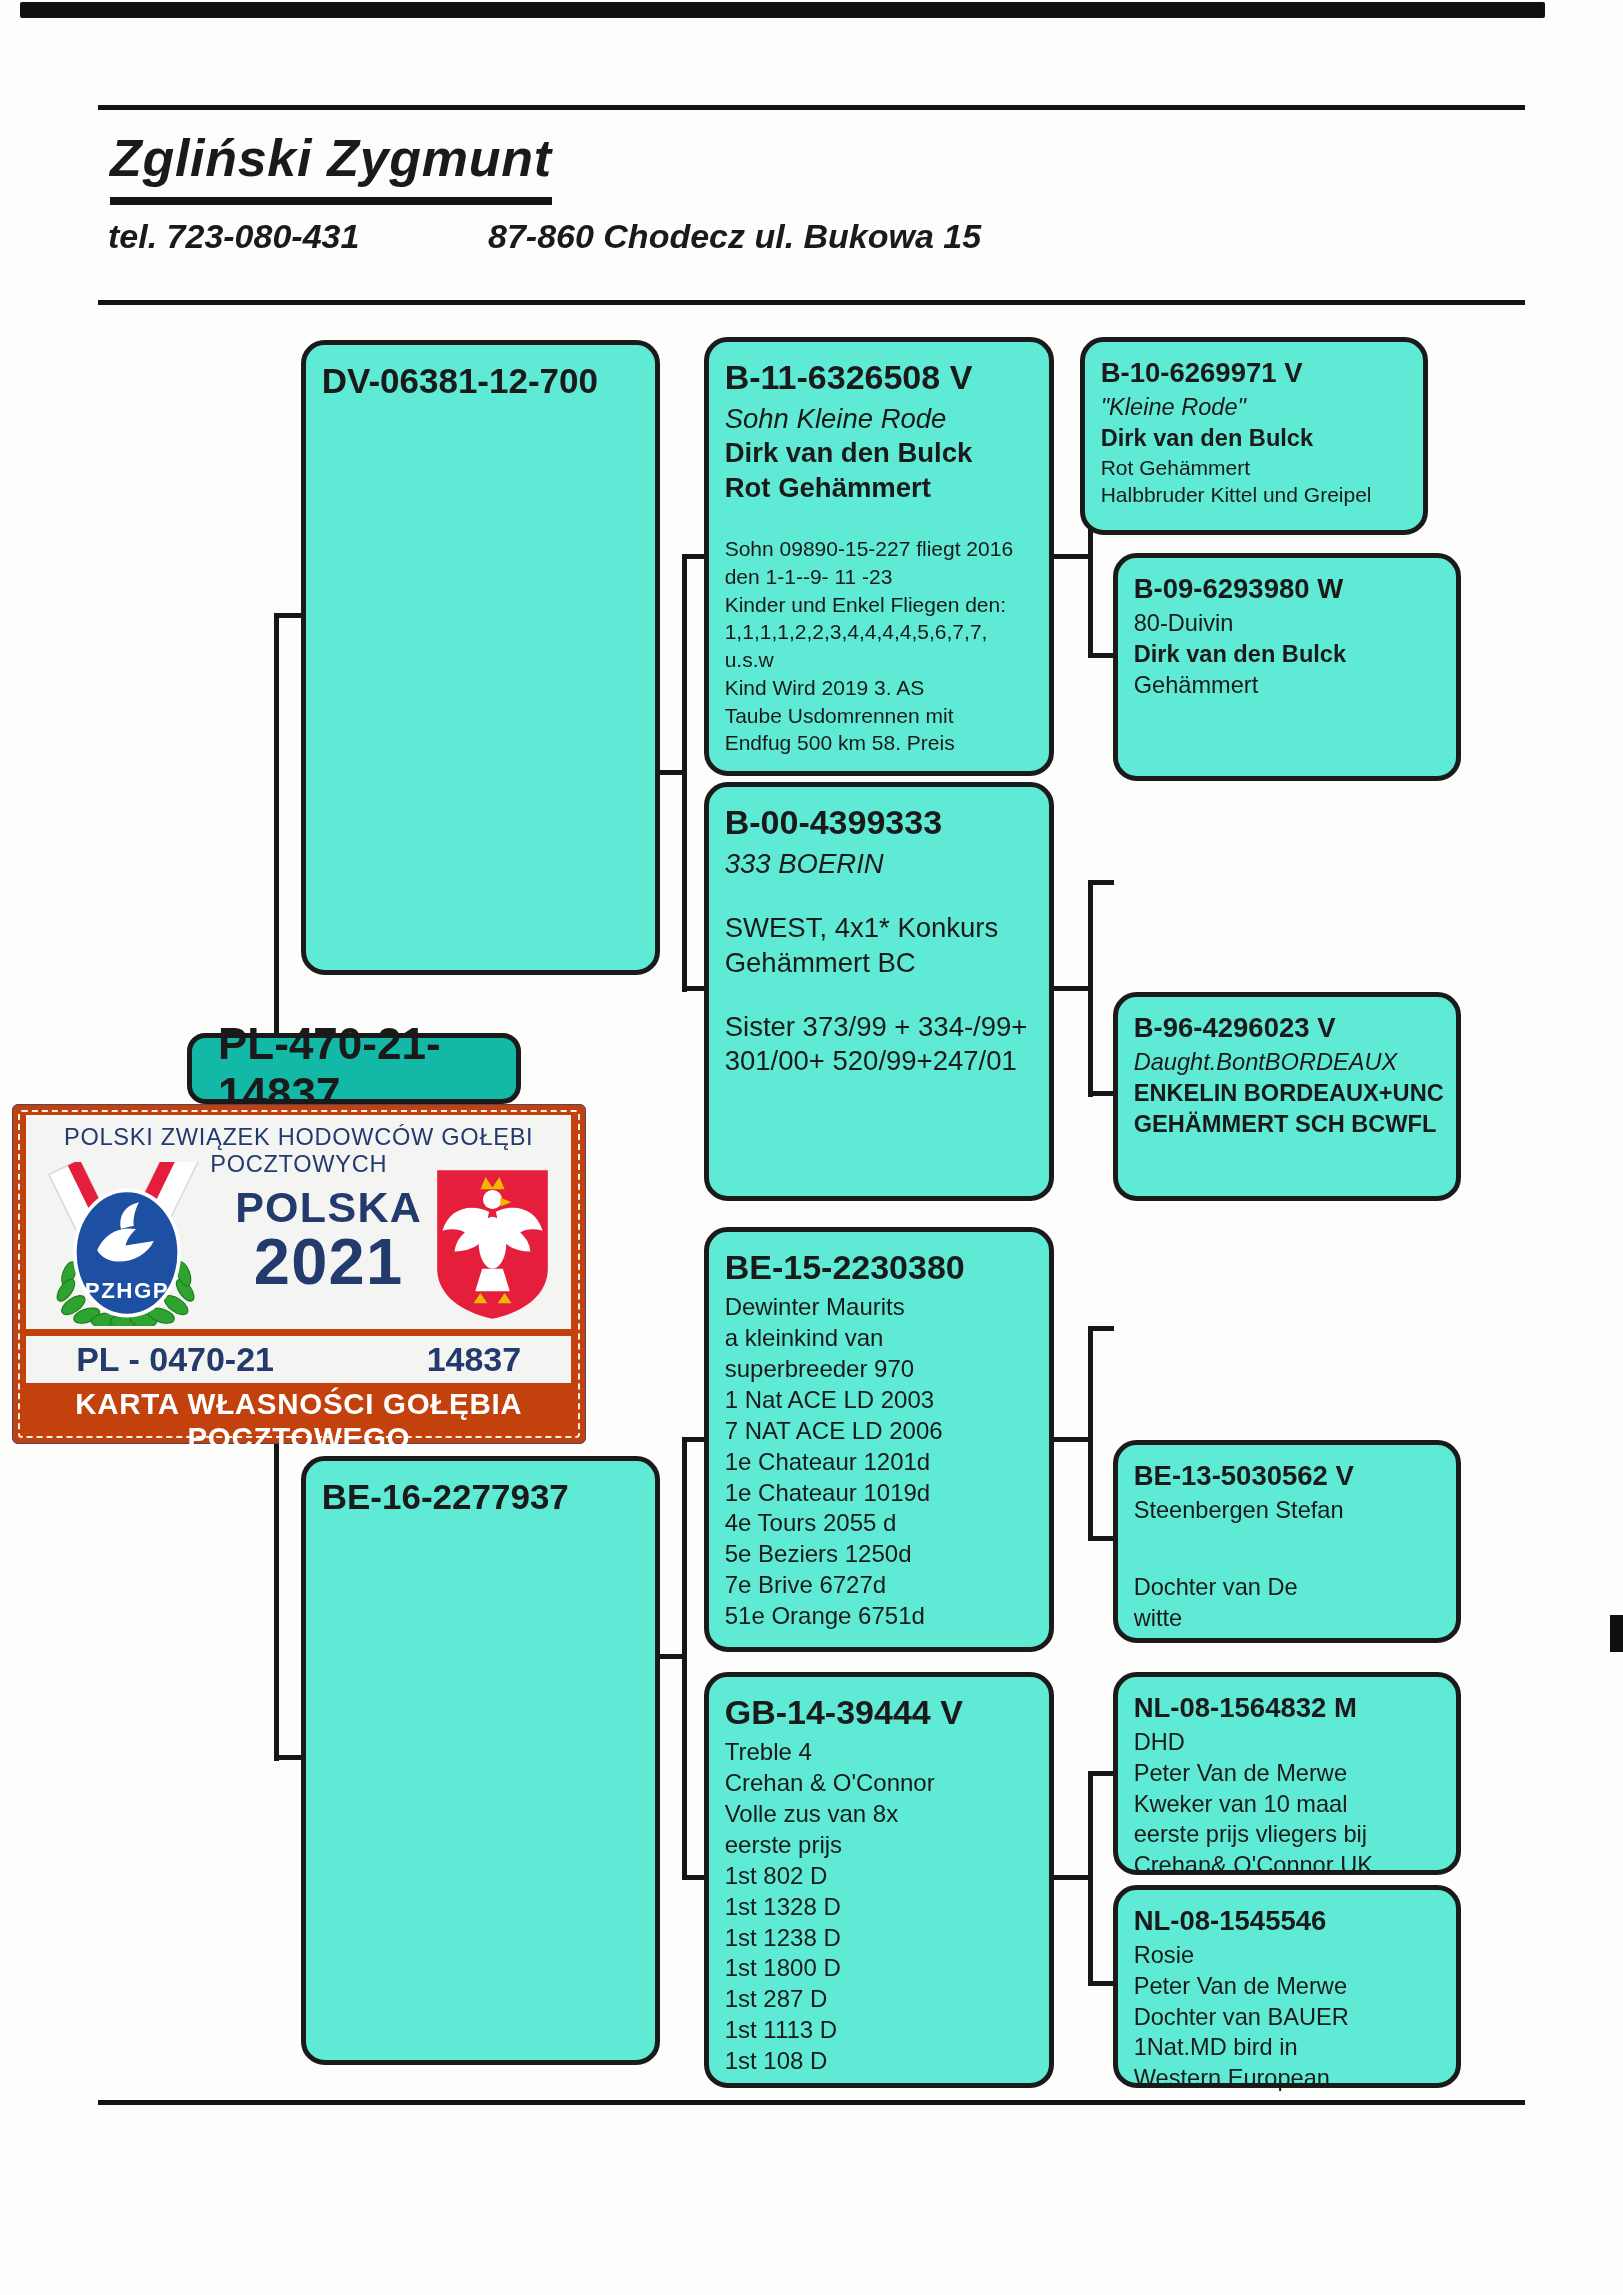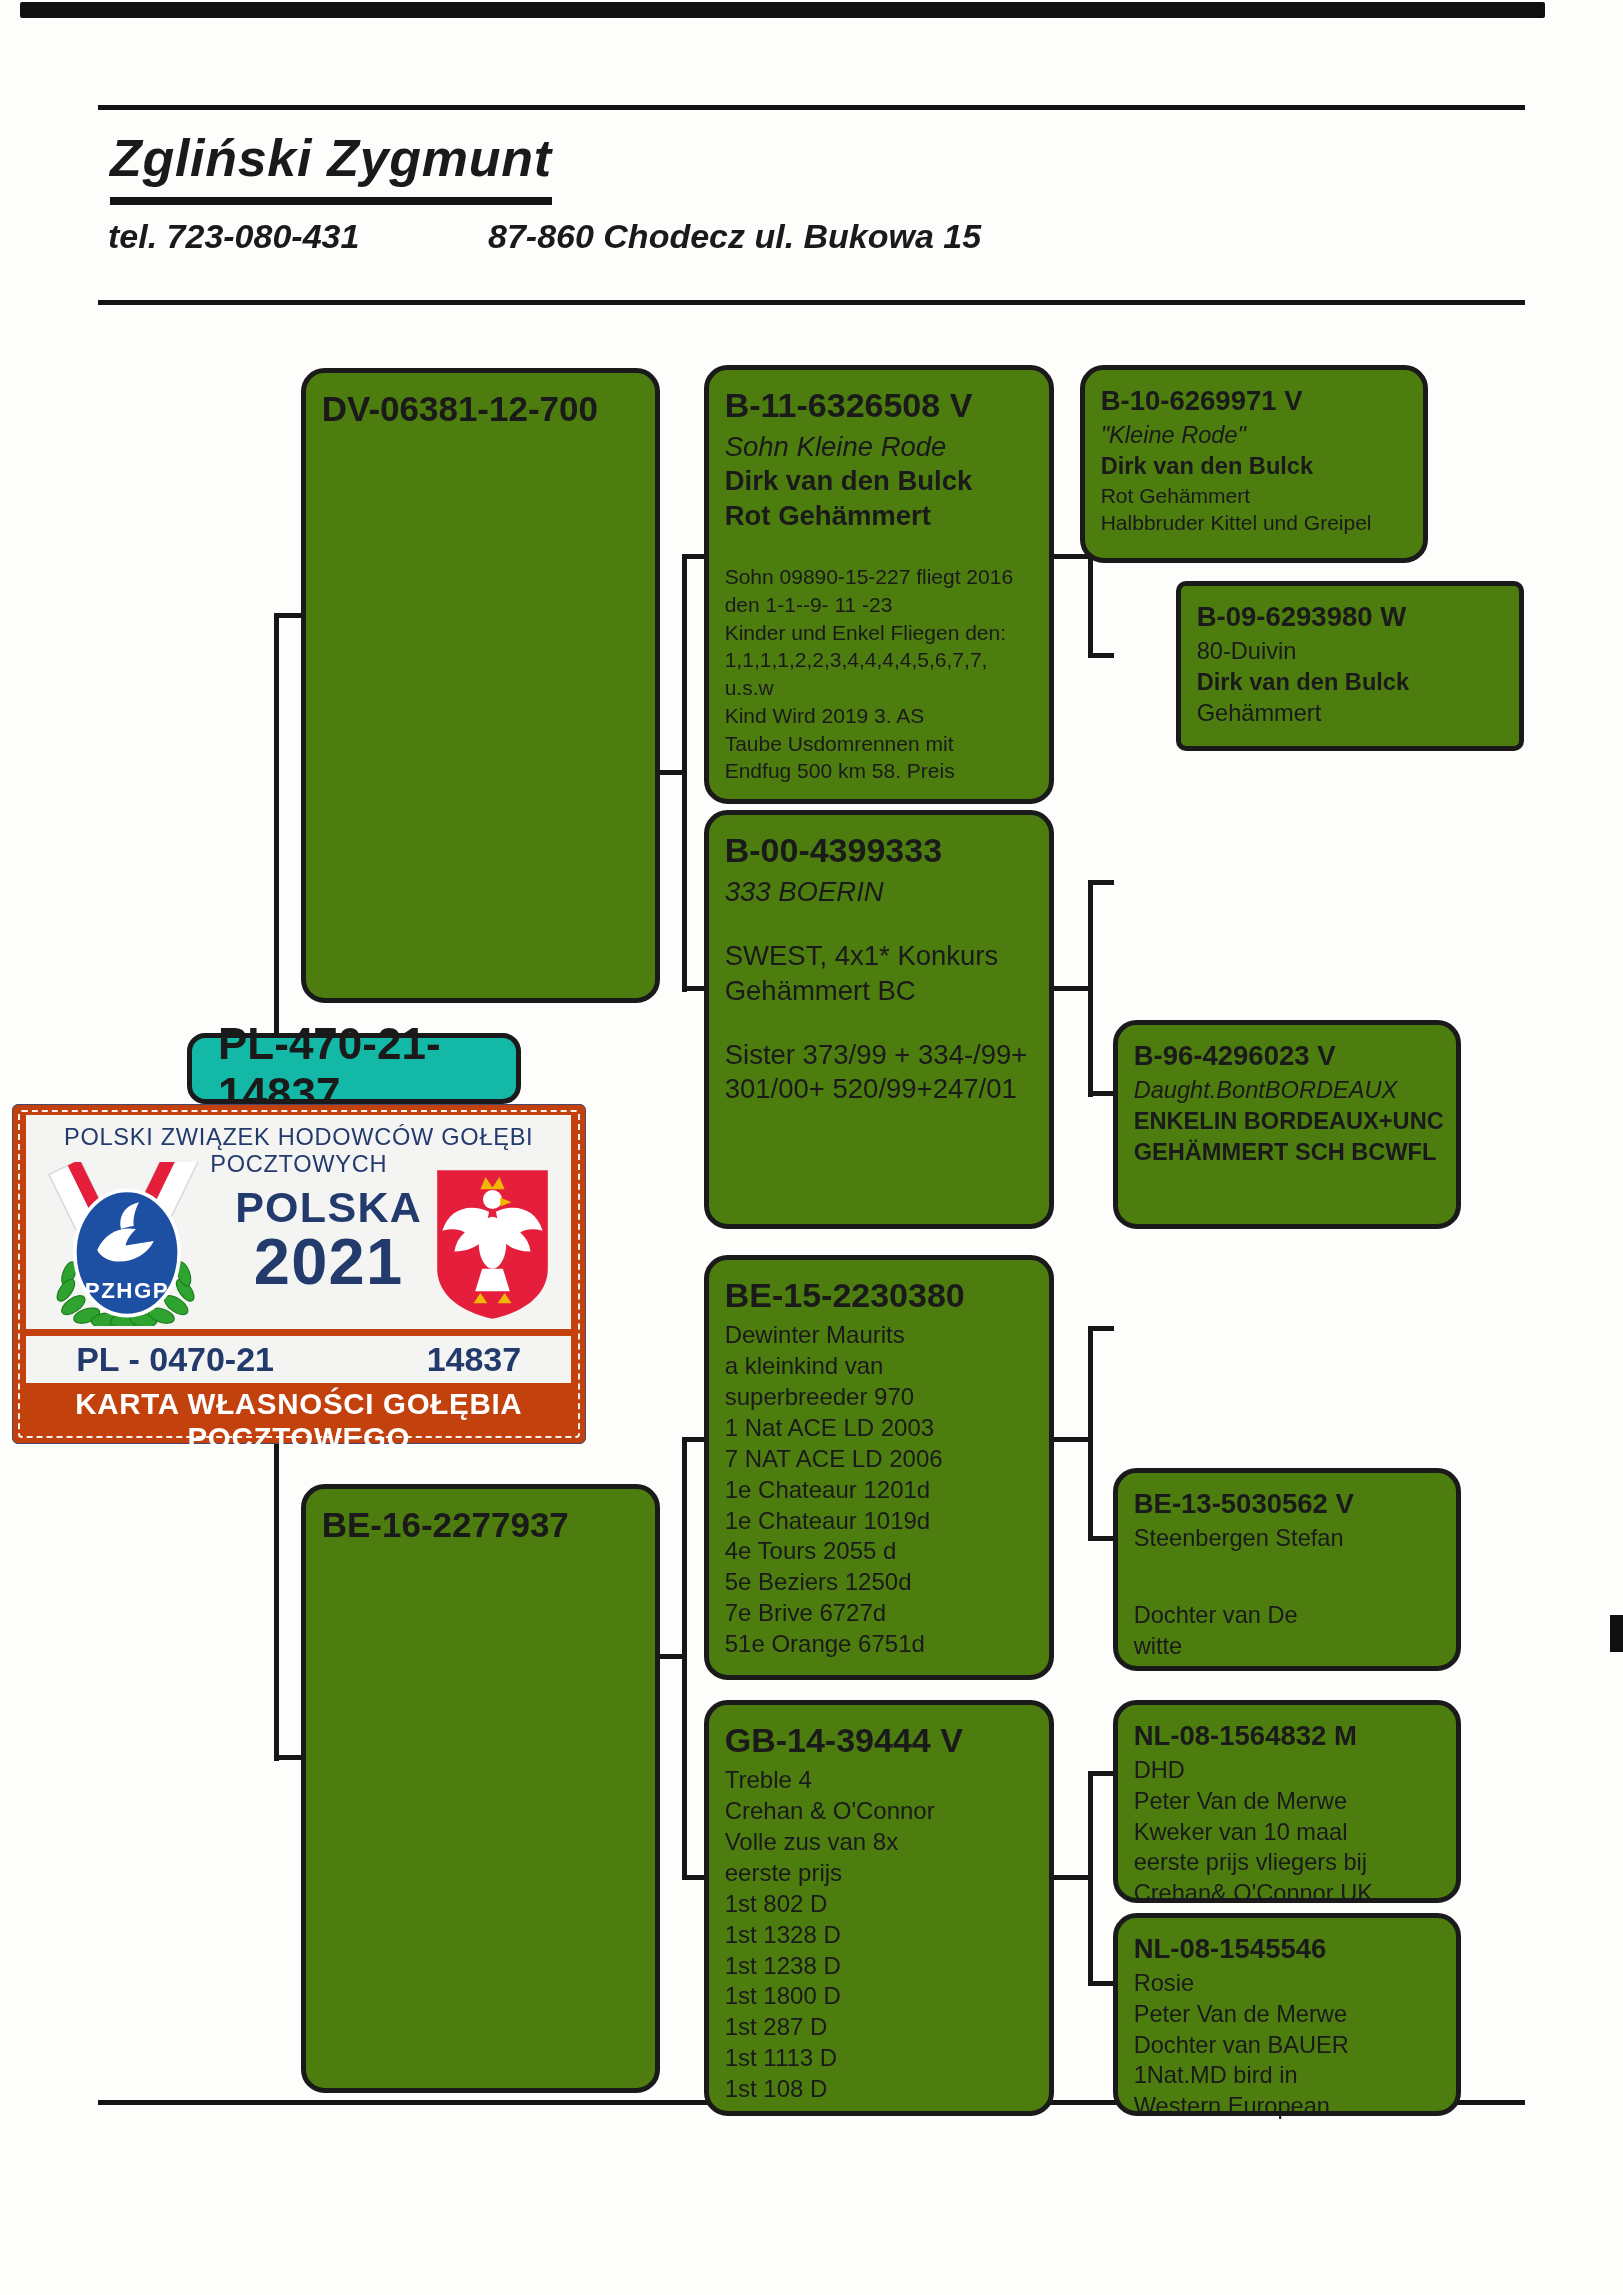--- a/index.html
+++ b/index.html
@@ -16,22 +16,22 @@
   
   .breeder{position:absolute;left:110px;top:128px;font-size:52px;font-weight:bold;font-style:italic;
            letter-spacing:0.7px;border-bottom:8.5px solid #141414;padding-bottom:9.2px;}
   .contact{position:absolute;top:217px;font-size:34px;font-weight:bold;font-style:italic;}
 
   
   .v,.h{position:absolute;background:#161616;z-index:1;}
   .v{width:5.2px;} .h{height:5.2px;}
 
   
-  .pbox{position:absolute;background:#4d7c0f;border:5.9px solid #1a1a1a;border-radius:23.6px;
-        box-sizing:border-box;padding:14.4px 15.7px;z-index:2;line-height:1.26;margin-top:28px;}
+  .pbox{position:absolute;background:#5eead4;border:5.9px solid #1a1a1a;border-radius:23.6px;
+        box-sizing:border-box;padding:14.4px 15.7px;z-index:2;line-height:1.26;}
   .t1{font-size:35px;font-weight:bold;}
   .t2{font-size:34px;font-weight:bold;margin-bottom:2.6px;}
   .t3{font-size:27.5px;font-weight:bold;margin-bottom:1.3px;}
   .l2{font-size:27.5px;}
   .s2{font-size:21px;line-height:1.32;}
   .l3{font-size:23.6px;line-height:1.3;}
   .s3{font-size:21px;line-height:1.32;}
   .ls{font-size:24px;line-height:1.29;}
   .b{font-weight:bold;} .it{font-style:italic;}
   .gap-sm{height:22px;} .gap-md{height:29.5px;} .gap-lg{height:46px;}
@@ -175,21 +175,21 @@
   </div>
 
   <div class="pbox" style="left:1080px;top:337px;width:348px;height:198px;">
     <div class="t3 nw">B-10-6269971 V</div>
     <div class="l3 it nw">"Kleine Rode"</div>
     <div class="l3 b nw">Dirk van den Bulck</div>
     <div class="s3 nw">Rot Gehämmert</div>
     <div class="s3 nw">Halbbruder Kittel und Greipel</div>
   </div>
 
-  <div class="pbox" style="left:1176px;top:553px;width:348px;height:170px;border-radius:10px;">
+  <div class="pbox" style="left:1113px;top:553px;width:348px;height:228px;">
     <div class="t3 nw">B-09-6293980 W</div>
     <div class="l3 nw">80-Duivin</div>
     <div class="l3 b nw">Dirk van den Bulck</div>
     <div class="l3 nw">Gehämmert</div>
   </div>
 
 
   <div class="pbox" style="left:1113px;top:992px;width:348px;height:209px;">
     <div class="t3 nw">B-96-4296023 V</div>
     <div class="l3 it nw">Daught.BontBORDEAUX</div>

